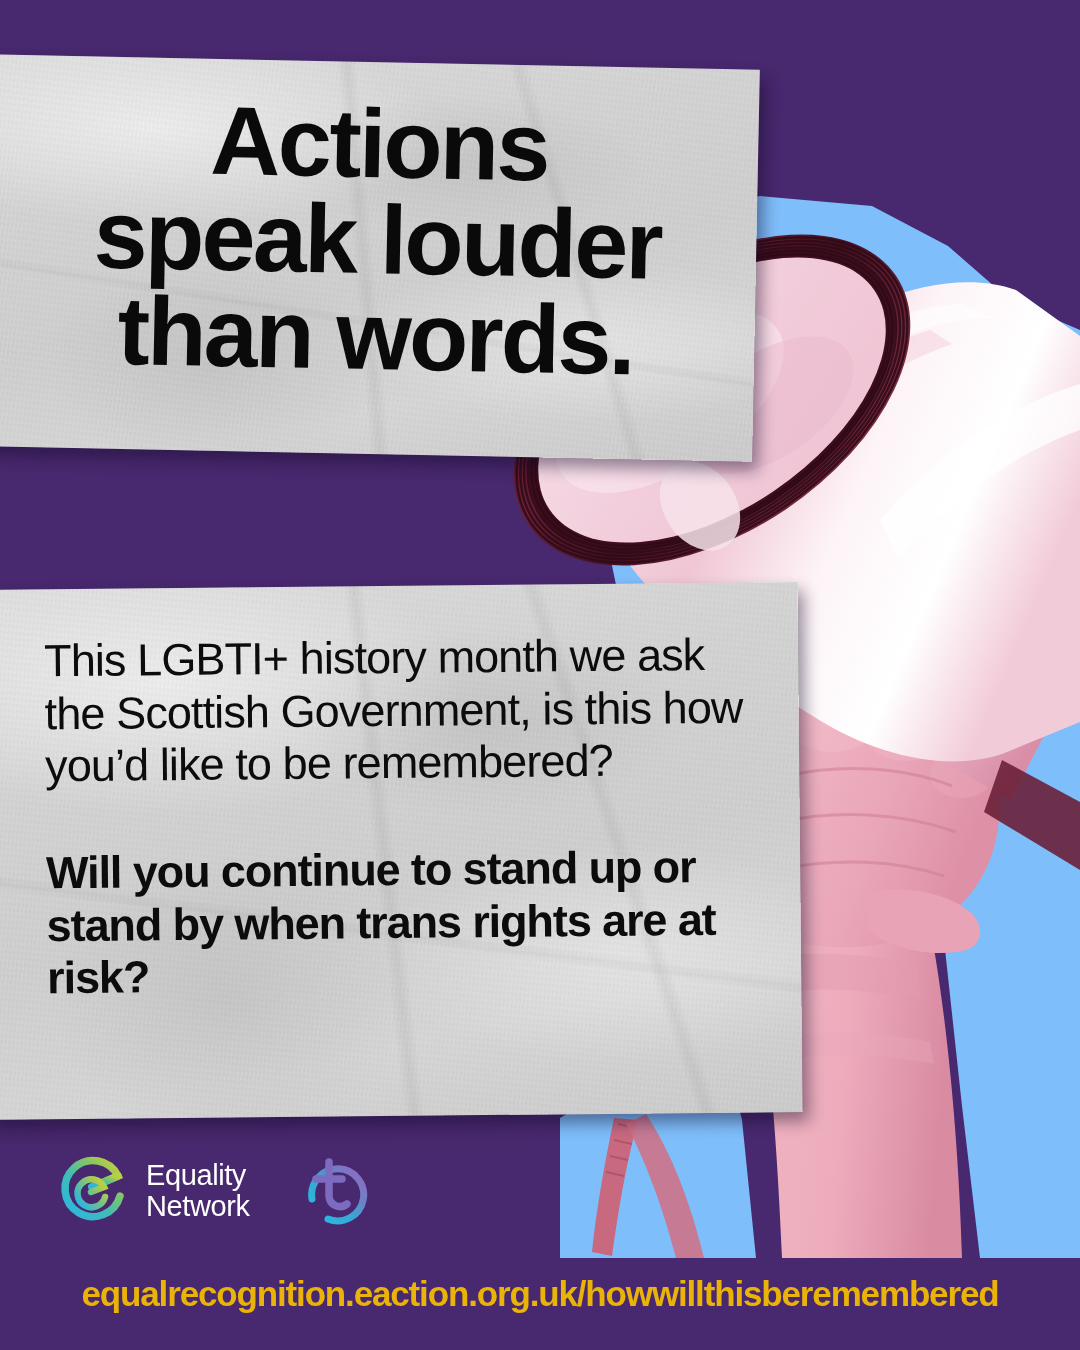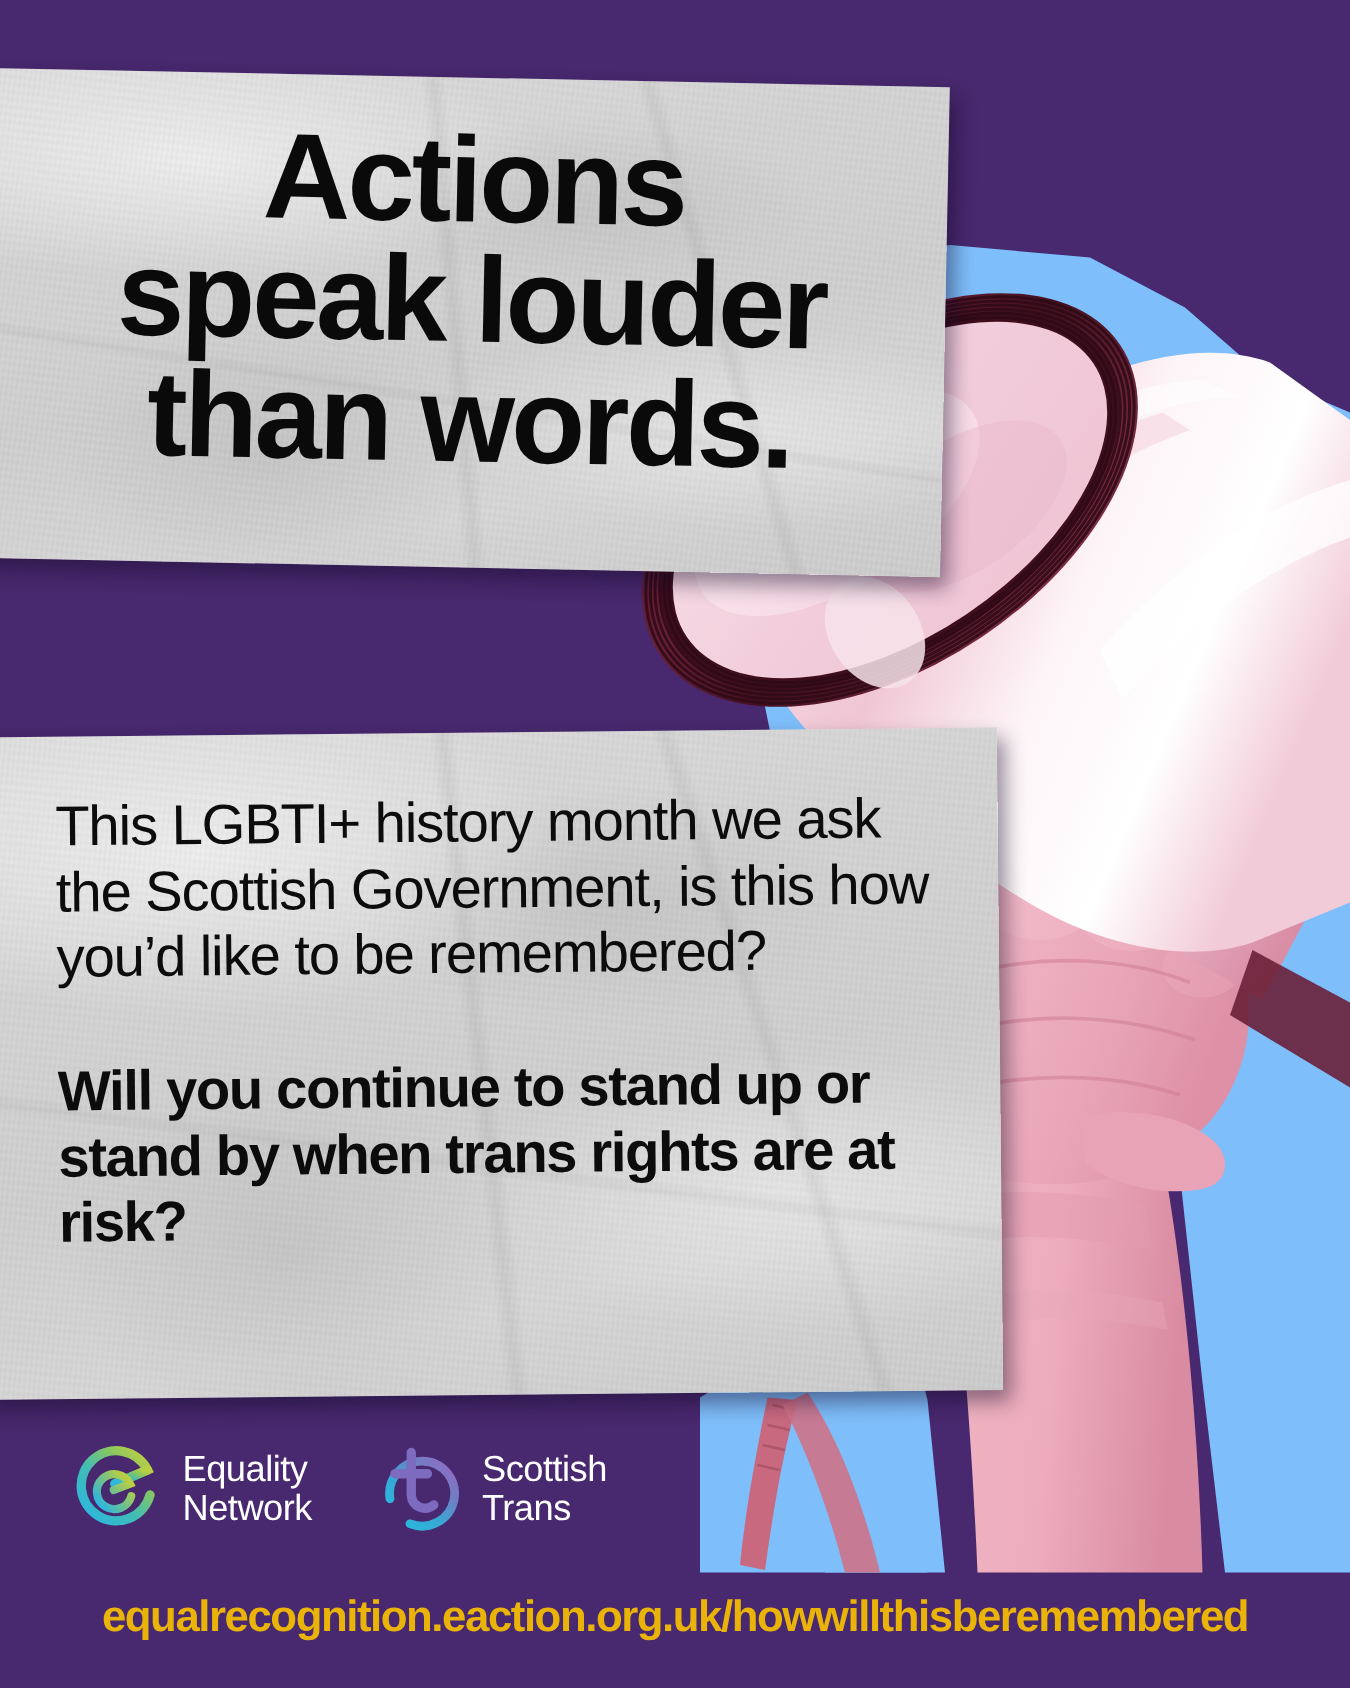--- a/index.html
+++ b/index.html
@@ -332,21 +332,19 @@
             </linearGradient>
           </defs>
 
           <path d="M14,47
                    A26,26 0 1 1 30,67" fill="none" stroke="url(#stGrad)" stroke-width="7" stroke-linecap="round"></path>
 
           <path d="M31,10 L31,44 A11,11 0 0 0 49,52" fill="none" stroke="#7D6BC0" stroke-width="7.5" stroke-linecap="round" stroke-linejoin="round"></path>
           <path d="M18,27 L44,27" fill="none" stroke="#7D6BC0" stroke-width="7.5" stroke-linecap="round"></path>
         </svg>
       </span>
-      <span class="logo-words">Scottish
-Trans</span>
     </div>
 
   </div>
 
   <div id="footer-url">equalrecognition.eaction.org.uk/howwillthisberemembered</div>
 
 </div>
 
 </body></html>

